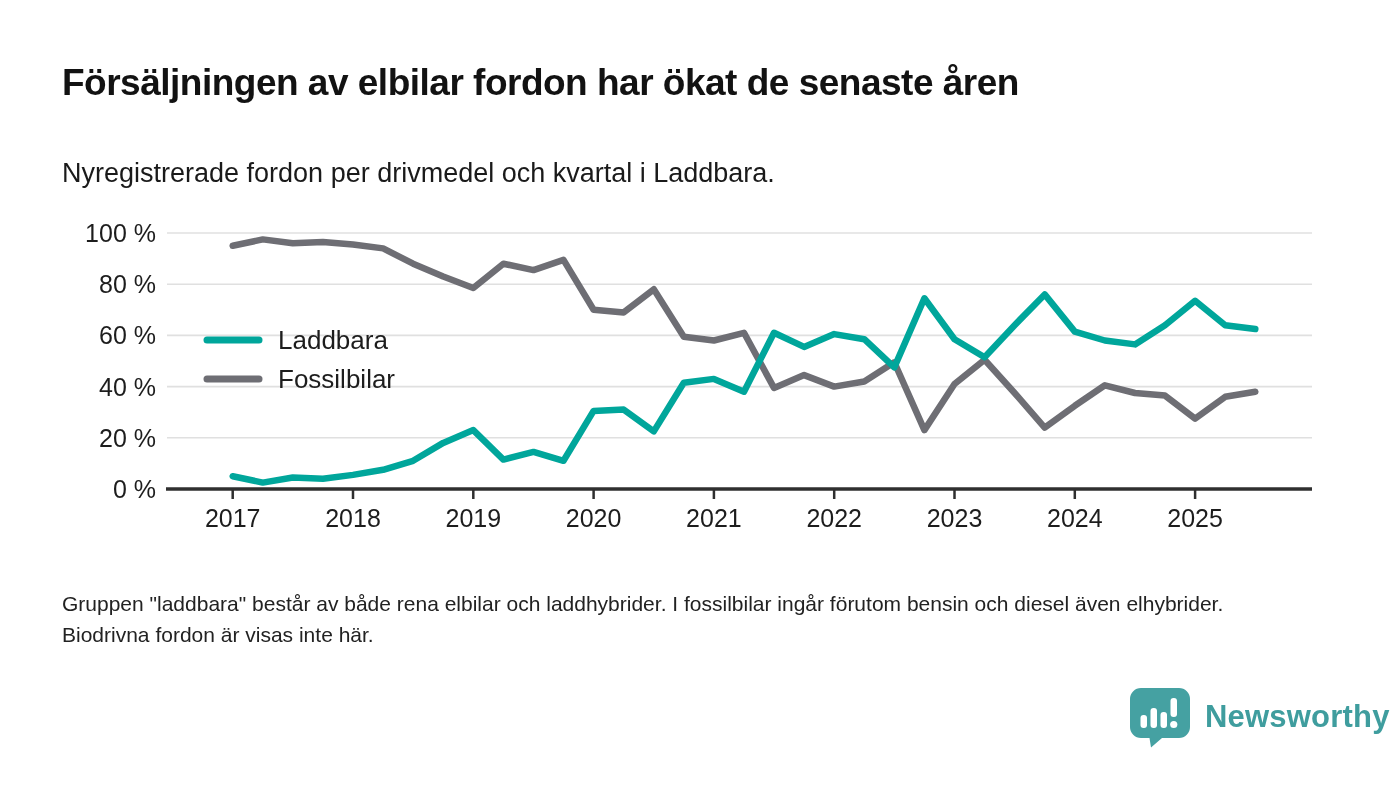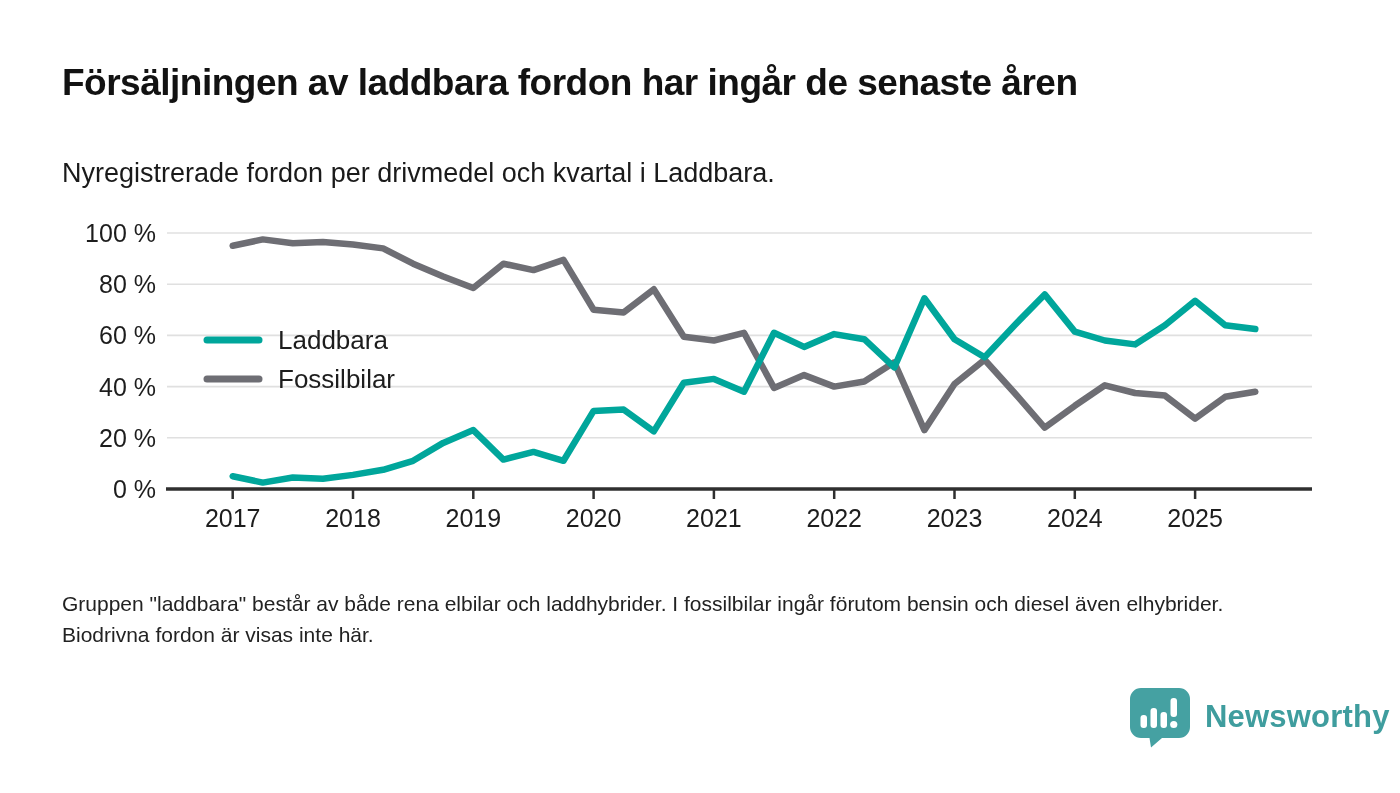--- a/index.html
+++ b/index.html
@@ -25,21 +25,21 @@
     display:flex;align-items:center;gap:13px;
   }
   .brand-text{
     font-size:31px;font-weight:700;letter-spacing:0.2px;
   }
   svg text{font-family:"Liberation Sans","DejaVu Sans",sans-serif;}
 </style>
 </head>
 <body>
 
-<h1 class="title">Försäljningen av laddbara fordon har ingår de senaste åren</h1>
+<h1 class="title">Försäljningen av elbilar fordon har ökat de senaste åren</h1>
 <p class="subtitle">Nyregistrerade fordon per drivmedel och kvartal i Laddbara.</p>
 
 <svg id="chart-svg" width="1400" height="345" viewBox="0 0 1400 345" aria-hidden="false">
   <g id="grid-layer">
       <line x1="167" x2="1312" y1="232.8" y2="232.8" stroke="#e0e0e0" stroke-width="1.6"></line>
       <line x1="167" x2="1312" y1="181.6" y2="181.6" stroke="#e0e0e0" stroke-width="1.6"></line>
       <line x1="167" x2="1312" y1="130.4" y2="130.4" stroke="#e0e0e0" stroke-width="1.6"></line>
       <line x1="167" x2="1312" y1="79.19999999999999" y2="79.19999999999999" stroke="#e0e0e0" stroke-width="1.6"></line>
       <line x1="167" x2="1312" y1="28" y2="28" stroke="#e0e0e0" stroke-width="1.6"></line>
     </g>

